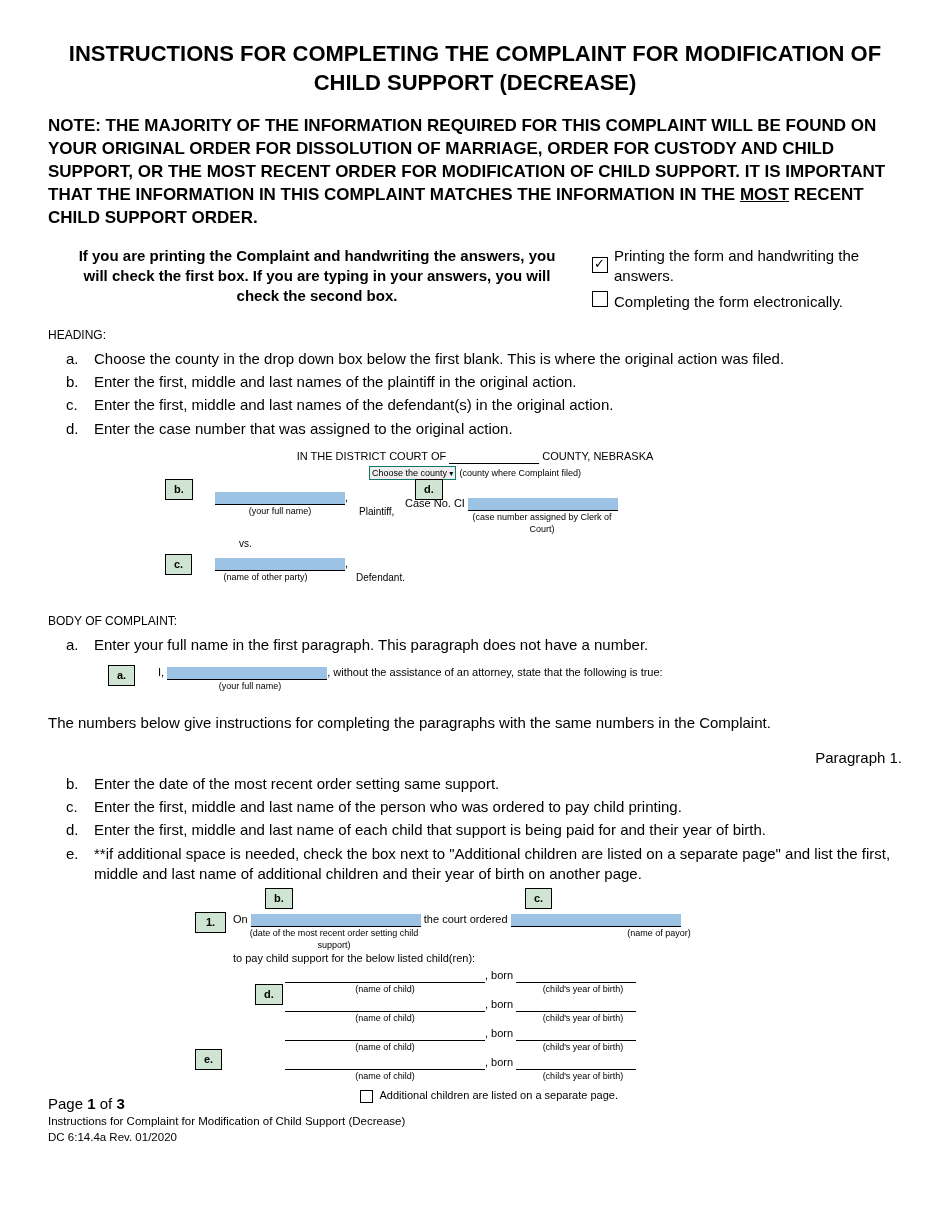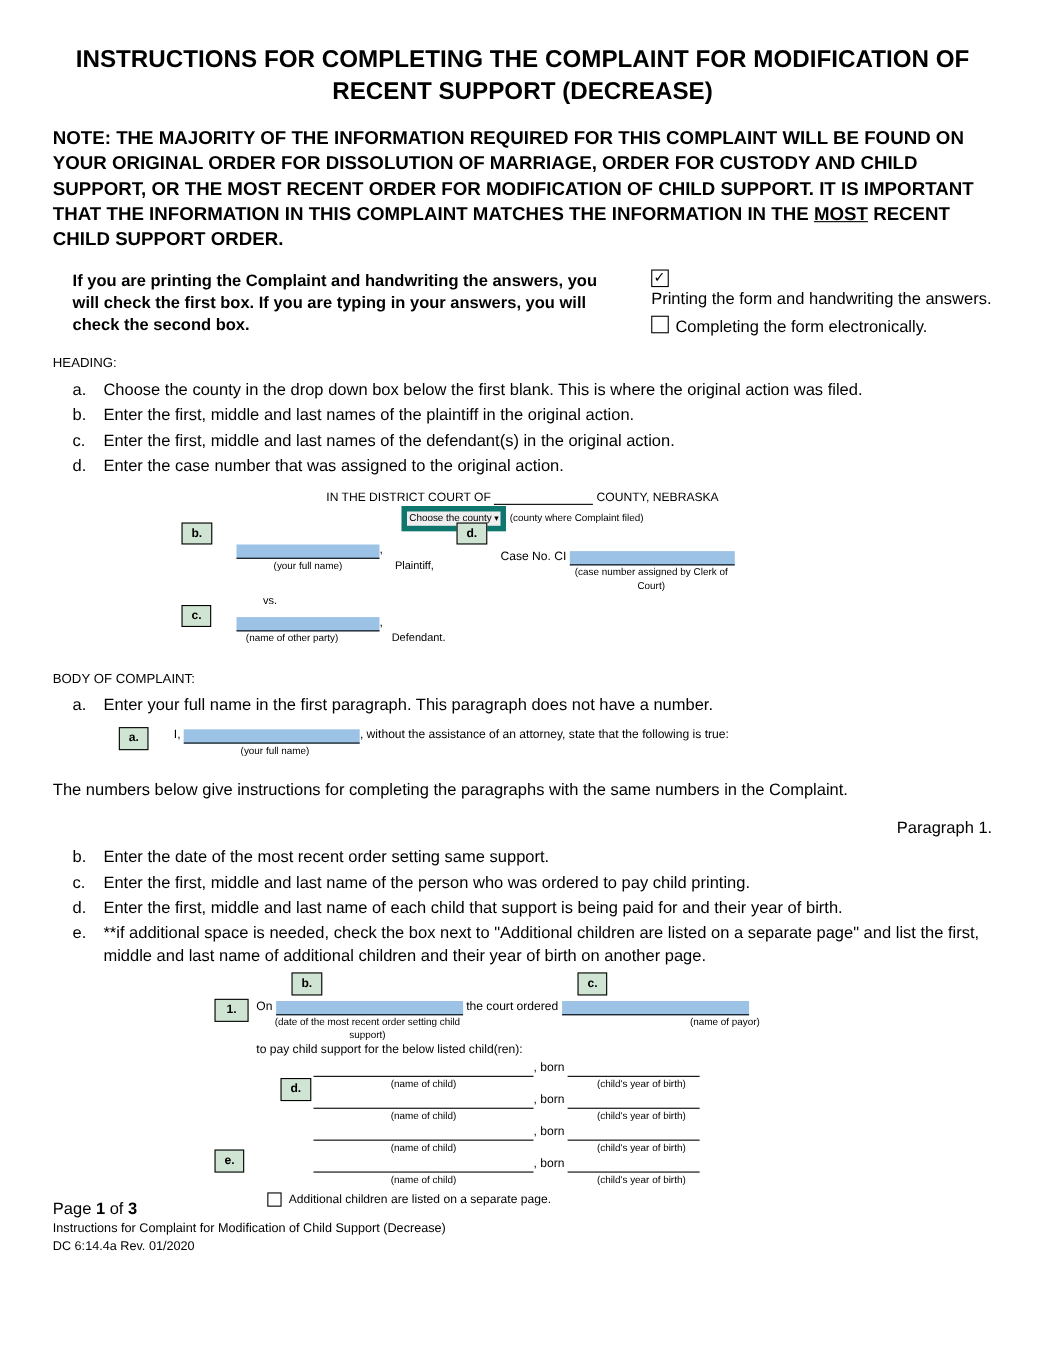--- a/index.html
+++ b/index.html
@@ -30,20 +30,21 @@
   .row-printing {
     display: flex;
     gap: 24px;
     margin-bottom: 14px;
     align-items: flex-start;
   }
   .row-printing .left {
     flex: 1;
     font-weight: bold;
     padding-left: 18px;
+    text-align: center;
   }
   .row-printing .right {
     width: 310px;
     font-size: 15px;
   }
   .checkbox {
     display: inline-block;
     width: 14px;
     height: 14px;
     border: 1px solid #000;
@@ -105,21 +106,21 @@
     height: 12px;
     vertical-align: bottom;
   }
   .caption {
     display: block;
     font-size: 9px;
     text-align: center;
   }
   .dropdown {
     display: inline-block;
-    border: 5px solid #0f766e;
+    border: 1px solid #0f766e;
     background: #eee;
     font-size: 9px;
     padding: 0 2px;
   }
   .dropdown::after { content: " ▾"; font-size: 8px; }
   .body-text { margin: 6px 0; }
   
   .form-example2 {
     margin: 8px auto 6px auto;
     width: 520px;
@@ -150,30 +151,30 @@
   .footer {
     margin-top: 20px;
     font-size: 13px;
   }
   .footer .pg { font-size: 15px; }
   .footer .sm { font-size: 11.5px; }
 </style>
 </head>
 <body>
 
-<h1>INSTRUCTIONS FOR COMPLETING THE COMPLAINT FOR MODIFICATION OF RECENT SUPPORT (DECREASE)</h1>
+<h1>INSTRUCTIONS FOR COMPLETING THE COMPLAINT FOR MODIFICATION OF CHILD SUPPORT (DECREASE)</h1>
 
 <div class="note">
   <span>NOTE: THE MAJORITY OF THE INFORMATION REQUIRED FOR THIS COMPLAINT WILL BE FOUND ON YOUR ORIGINAL ORDER FOR DISSOLUTION OF MARRIAGE, ORDER FOR CUSTODY AND CHILD SUPPORT, OR THE MOST RECENT ORDER FOR MODIFICATION OF CHILD SUPPORT. IT IS IMPORTANT THAT THE INFORMATION IN THIS COMPLAINT MATCHES THE INFORMATION IN THE </span><span class="underline">MOST</span><span> RECENT CHILD SUPPORT ORDER.</span>
 </div>
 
 <div class="row-printing">
   <div class="left">If you are printing the Complaint and handwriting the answers, you will check the first box. If you are typing in your answers, you will check the second box.</div>
   <div class="right">
-    <div style="display:flex;align-items:flex-start;margin-bottom:6px;flex-direction:column;">
+    <div style="display:flex;align-items:center;margin-bottom:6px;">
       <span class="checkbox checked"></span>
       <span style="flex:1">Printing the form and handwriting the answers.</span>
     </div>
     <div style="display:flex;align-items:flex-start;">
       <span class="checkbox"></span>
       <span style="flex:1">Completing the form electronically.</span>
     </div>
   </div>
 </div>
 
@@ -210,21 +211,21 @@
       </div>
       <div style="margin:18px 0 6px 24px; font-size:10px;">vs.</div>
       <div>
         <span class="blank-hl" style="width:130px;"></span>,
         <div style="display:flex;">
           <span class="caption" style="width:130px;">(name of other party)</span>
           <span style="font-size:10px; margin-left:8px;padding-left:32px;">Defendant.</span>
         </div>
       </div>
     </div>
-    <div style="margin-left:50px; padding-top:6px;">
+    <div style="padding-top:6px;">
       <span>Case No. CI</span>
       <span class="blank-hl" style="width:150px;"></span>
       <span class="caption" style="width:150px; margin-left:62px;">(case number assigned by Clerk of Court)</span>
     </div>
   </div>
 </div>
 
 <div class="section-label">BODY OF COMPLAINT:</div>
 
 <ol class="letters">
@@ -288,21 +289,21 @@
       </div>
   </div>
   <div class="child-row">
     <span class="blank" style="min-width:200px;"></span><span>, born </span><span class="blank" style="min-width:120px;"></span>
     <div style="display:flex;">
         <span class="caption" style="width:200px;">(name of child)</span>
         <span class="caption" style="width:120px; margin-left:38px;">(child's year of birth)</span>
       </div>
   </div>
 
-  <div style="margin-left:28px; margin-top:6px;">
+  <div style="margin-left:28px; margin-top:6px;text-align:center;">
     <span class="chk-small"></span>
     <span>Additional children are listed on a separate page.</span>
   </div>
 </div>
 
 <div class="footer">
   <div class="pg">
     <span>Page </span><b>1</b><span> of </span><b>3</b>
   </div>
   <div class="sm">Instructions for Complaint for Modification of Child Support (Decrease)</div>

